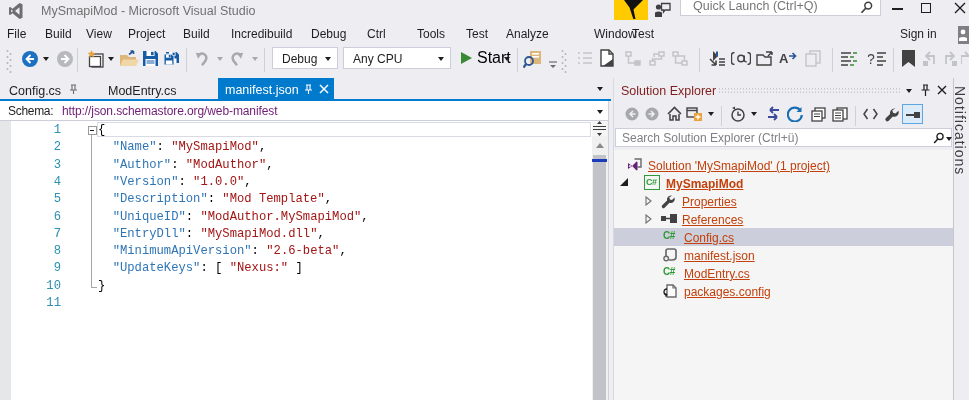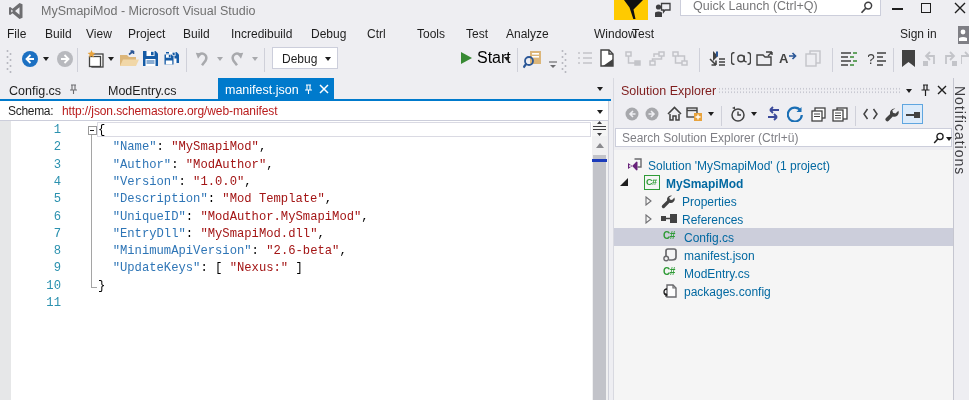--- a/index.html
+++ b/index.html
@@ -32,21 +32,21 @@
 #indmargin { left:0; top:121px; width:11px; height:279px; background:#e6e7e8; }
 .lnum { position:absolute; width:50px; text-align:right; font-family:"Liberation Mono", monospace; font-size:12.2px; color:#2b91af; }
 .cline { position:absolute; left:98px; font-family:"Liberation Mono", monospace; font-size:12.2px; color:#000; white-space:pre; }
 .pn { color:#2e75b6; }
 .sv { color:#a31515; }
 
 #sbar { left:592px; top:121px; width:16px; height:279px; background:#f0f0f1; }
 
 #panel { left:614px; top:78px; width:339px; height:322px; background:#eeeef2; }
 #tree { left:614px; top:150px; width:339px; height:250px; background:#f5f5f5; }
-.trow { position:absolute; font-size:12px; color:#0369a1; }
+.trow { position:absolute; font-size:12px; color:#c2410c;text-decoration:underline; }
 #notif { left:954px; top:78px; width:15px; height:322px; background:#eeeef2; }
 </style>
 </head>
 <body>
 
 <div id="title" class="abs">
   <svg class="abs" style="left:9px;top:3px" width="14" height="16" viewBox="0 0 14 16">
     <path d="M10.5 0 L13.5 1.2 L13.5 14.8 L10.5 16 L3.5 10.2 L1.2 12 L0 11.4 L0 4.6 L1.2 4 L3.5 5.8 Z M2.2 6.5 L2.2 9.5 L4.1 8 Z M6 8 L10.5 11.8 L10.5 4.2 Z" fill="#6e6e71"></path>
   </svg>
   <div id="titletext" class="abs">MySmapiMod - Microsoft Visual Studio</div>
@@ -159,20 +159,24 @@
   <svg class="abs" style="left:230px;top:7px" width="14" height="15" viewBox="0 0 14 15">
       <path d="M7 14.2 L3.4 9.5 Q1.7 6 3.9 3.9 Q6.6 1.4 10 3.6" stroke="#a8a9ad" stroke-width="2.5" fill="none"></path>
       <path d="M13.2 1.8 L7 2.6 L11 7.8 Z" fill="#a8a9ad"></path>
     </svg>
   <div class="carr" style="left:252px;top:13px;border-top-color:#a8a9ad"></div>
   <div class="tsep" style="left:264px;top:4px"></div>
   <div class="combo" style="left:272px;width:66px">
       <span class="cv">Debug</span>
       <div class="carr" style="right:6px;top:9px"></div>
     </div>
+  <div class="combo" style="left:343px;width:108px">
+      <span class="cv">Any CPU</span>
+      <div class="carr" style="right:6px;top:9px"></div>
+    </div>
   <div class="abs" style="left:461px;top:8px;width:0;height:0;border-top:6.5px solid transparent;border-bottom:6.5px solid transparent;border-left:11px solid #388a34"></div>
   <div class="abs t12" style="left:477px;top:5px">Start</div>
   <div class="carr" style="left:504px;top:13px"></div>
   <div class="tsep" style="left:517px;top:4px"></div>
   <svg class="abs" style="left:523px;top:6px" width="21" height="19" viewBox="0 0 21 19">
       <rect x="7" y="1" width="11" height="13" fill="#dcb67a"></rect>
       <rect x="9" y="3" width="7" height="1.6" fill="#fff"></rect>
       <rect x="9" y="6" width="7" height="1.6" fill="#fff"></rect>
       <circle cx="6" cy="11" r="4" fill="none" stroke="#2b5797" stroke-width="1.8"></circle>
       <path d="M3.5 13.5 L0.5 17.5" stroke="#2b5797" stroke-width="2.2"></path>
@@ -305,21 +309,21 @@
       </svg>
   </div>
   <div class="abs" style="left:597px;top:9px">
     <div class="carr" style="position:static;border-top-color:#1e1e1e"></div>
   </div>
 </div>
 <div id="blueline" class="abs"></div>
 
 <div id="schemabar" class="abs">
   <div class="abs" style="left:8px;top:3px;font-size:12px;letter-spacing:-0.3px;color:#1e1e1e">Schema:</div>
-  <div class="abs" style="left:62px;top:3px;font-size:12px;letter-spacing:-0.1px;color:#b91c1c">http://json.schemastore.org/web-manifest</div>
+  <div class="abs" style="left:62px;top:3px;font-size:12px;letter-spacing:-0.1px;color:#701a75">http://json.schemastore.org/web-manifest</div>
   <div class="carr abs" style="left:597px;top:9px;border-left-width:3px;border-right-width:3px"></div>
 </div>
 
 <div id="editor" class="abs"></div>
 <div id="indmargin" class="abs"></div>
 <div id="code" class="abs" style="left:0;top:121px;width:608px;height:279px">
   <div class="lnum" style="left:11px;top:2px">1</div>
   <div class="lnum" style="left:11px;top:19.3px">2</div>
   <div class="lnum" style="left:11px;top:36.6px">3</div>
   <div class="lnum" style="left:11px;top:53.9px">4</div>

